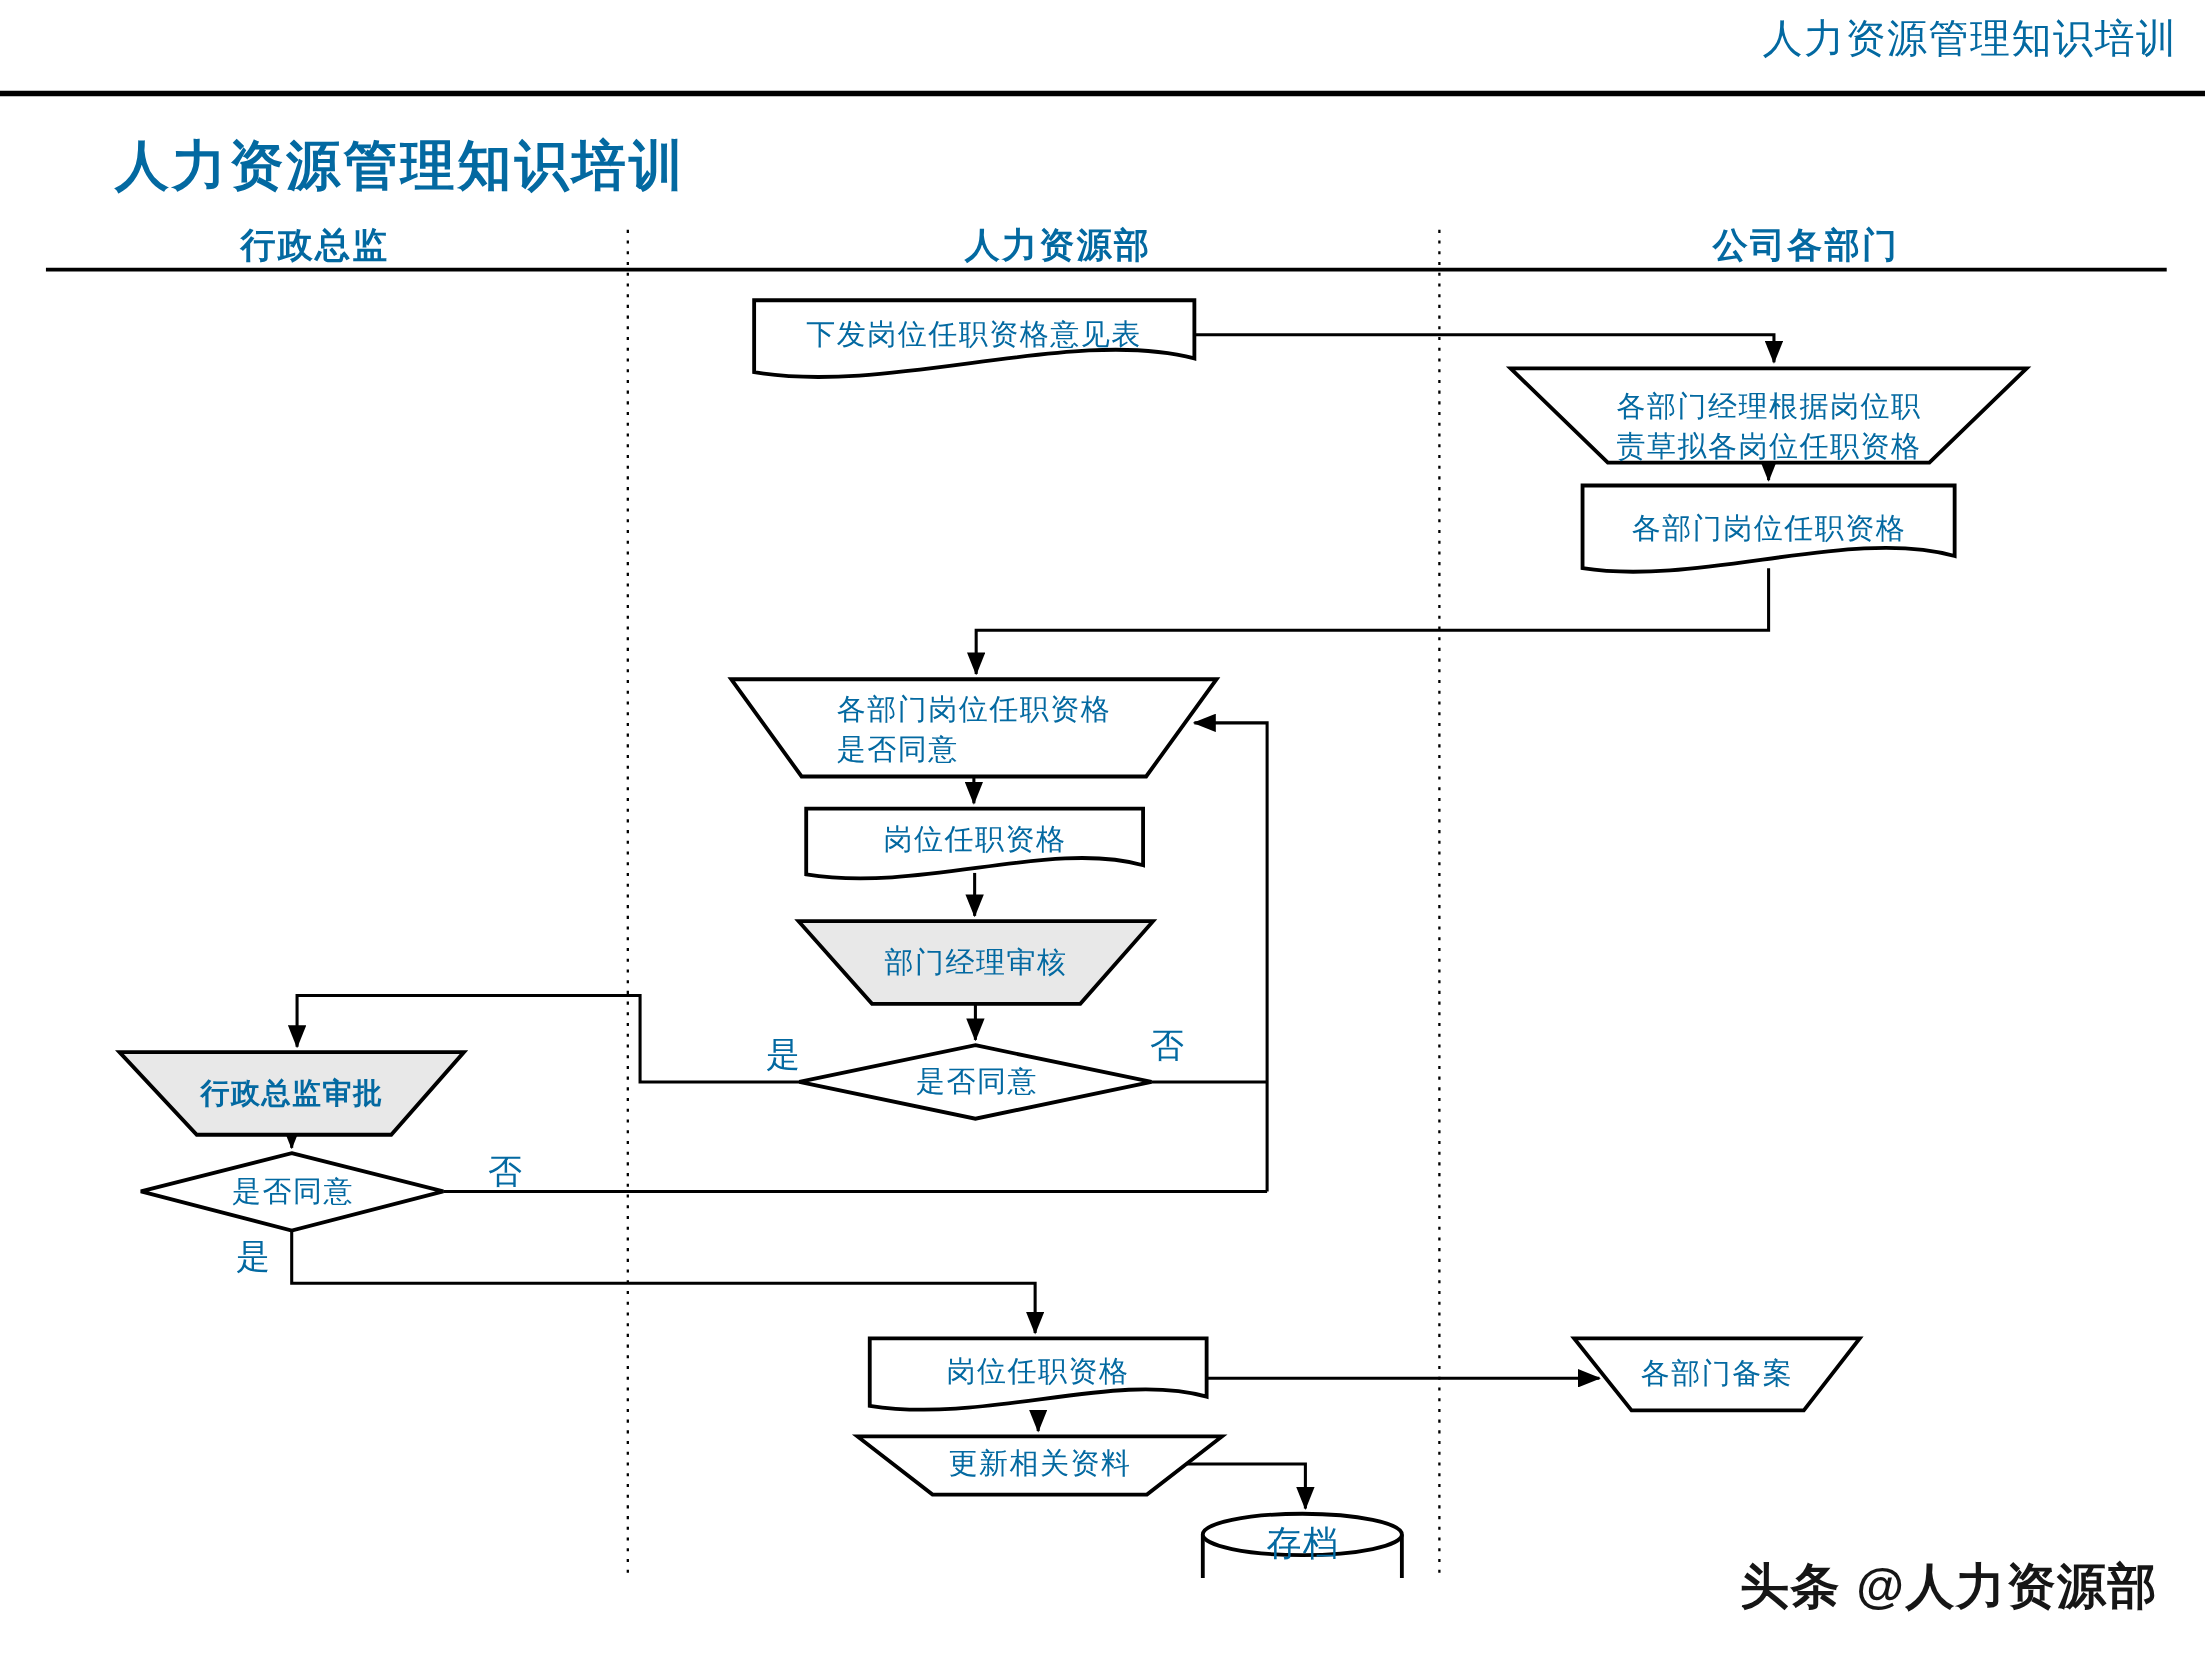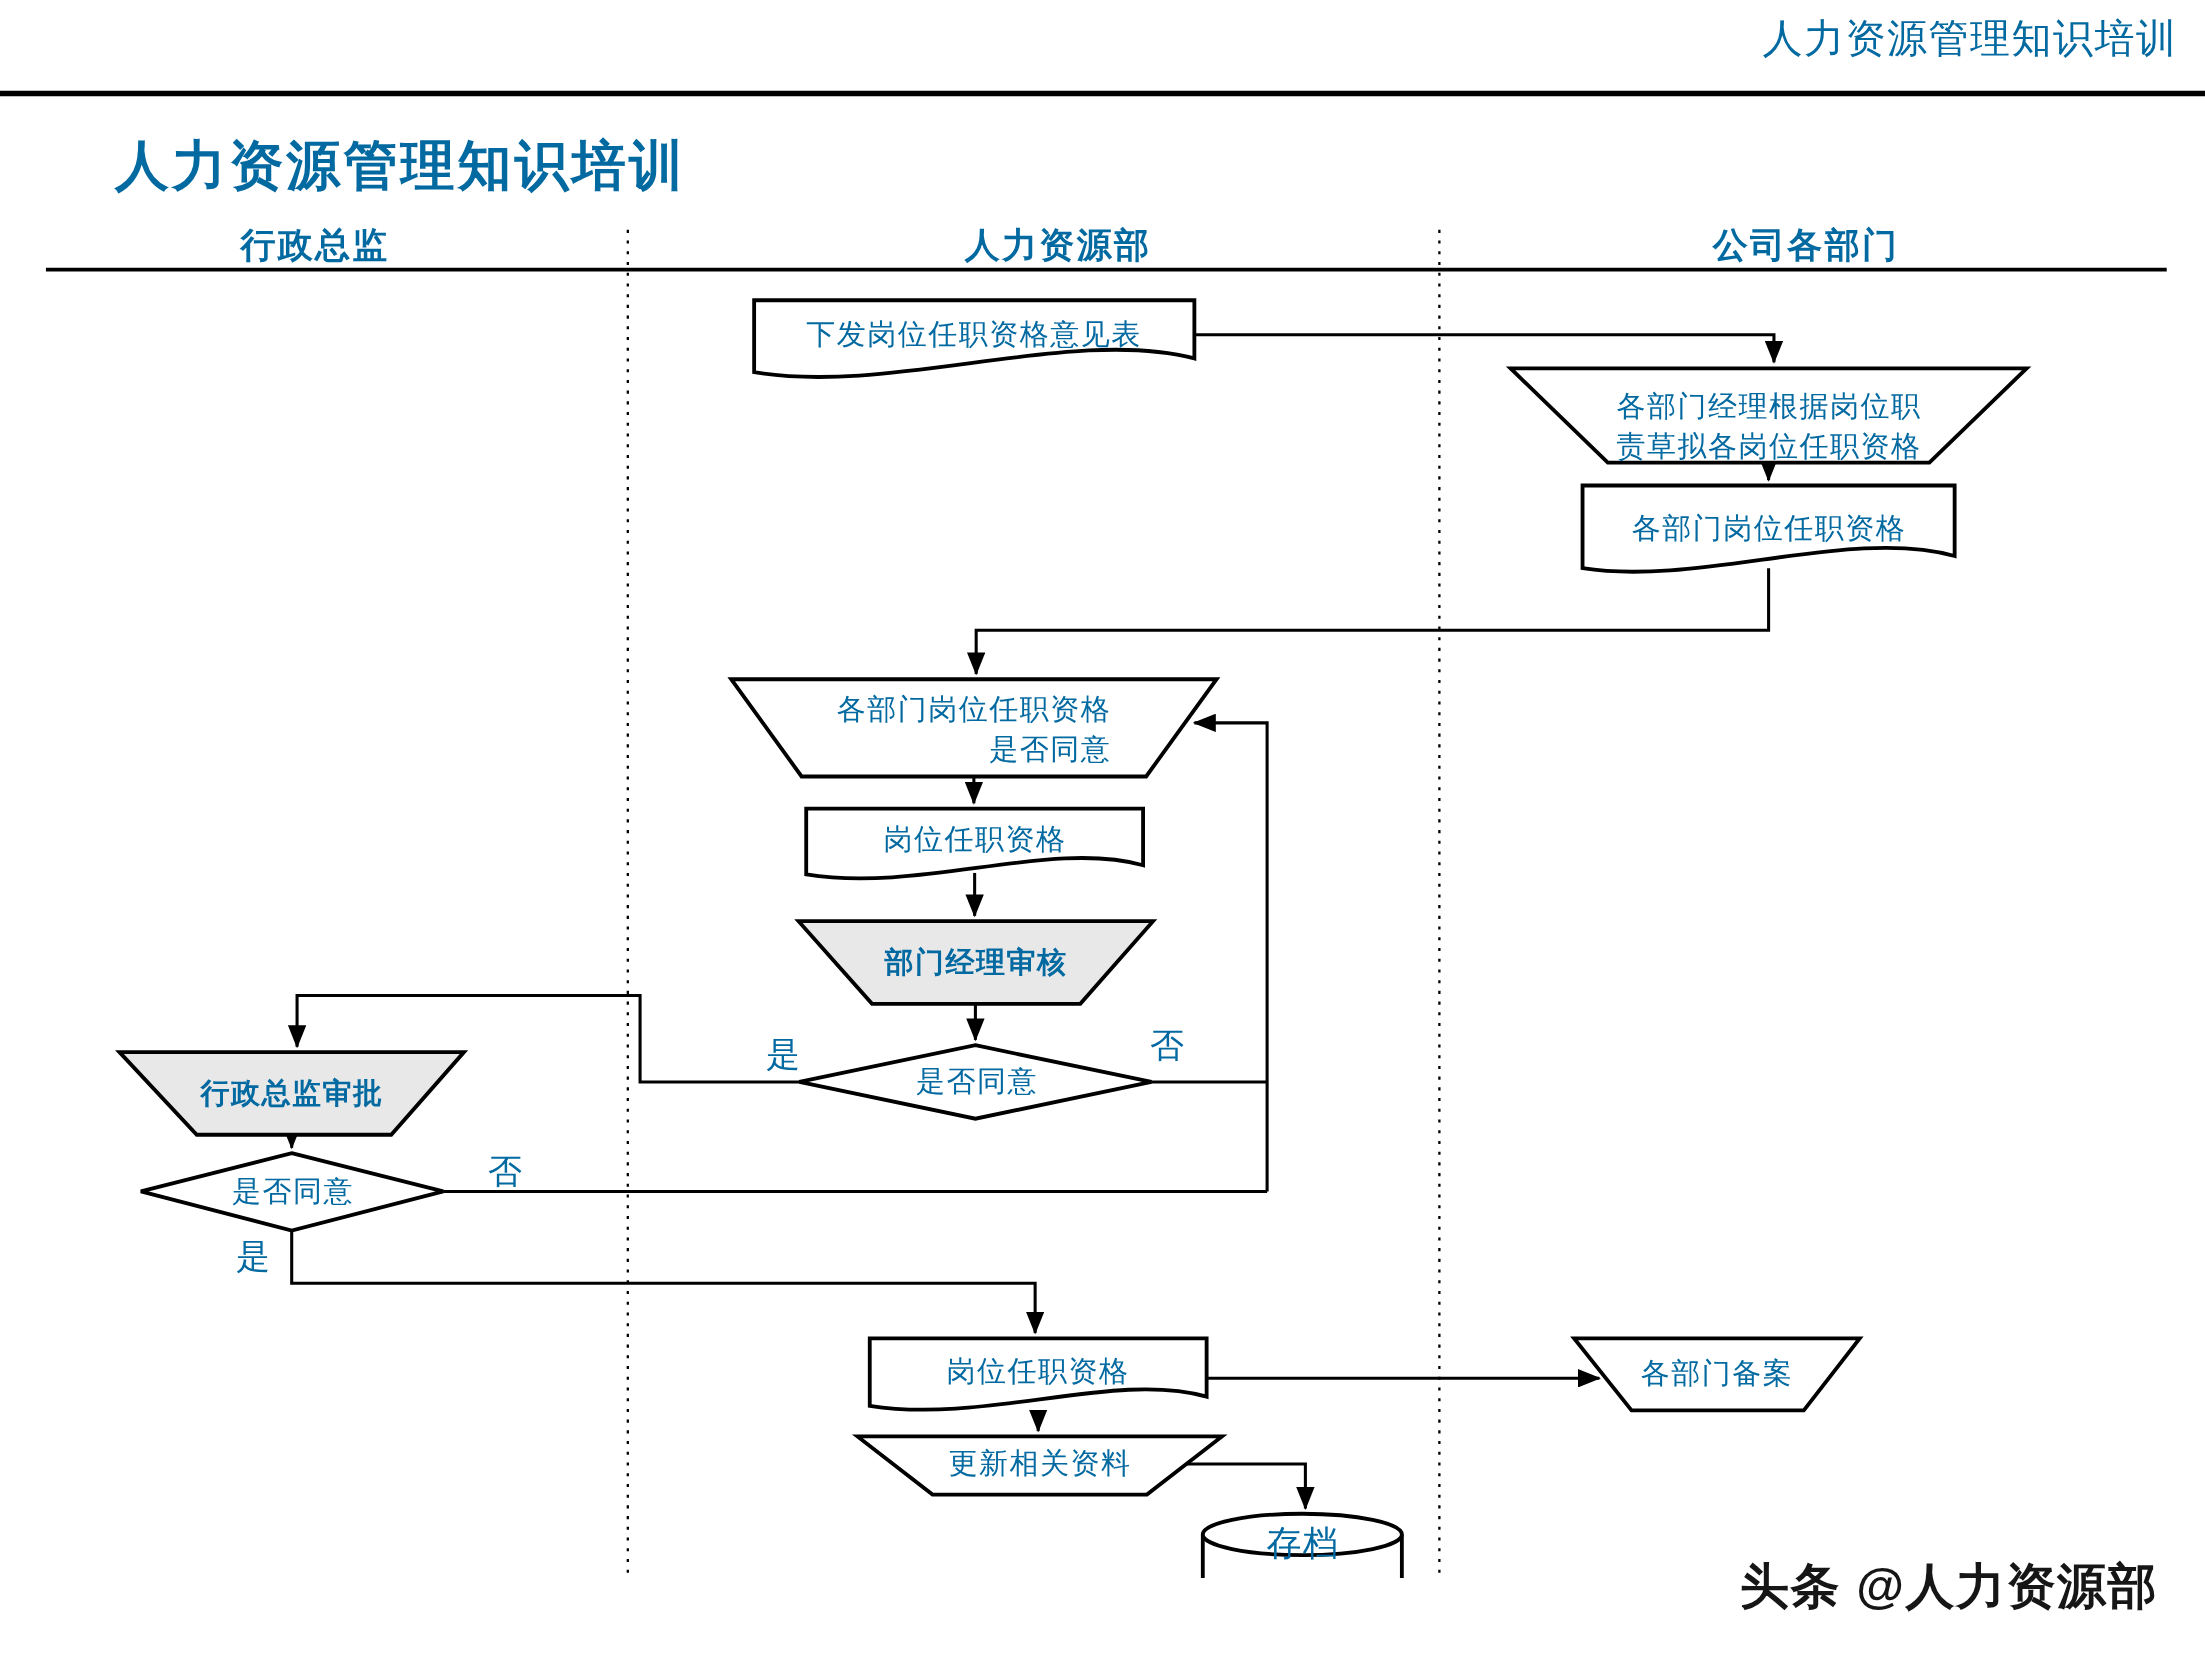--- a/index.html
+++ b/index.html
@@ -2,21 +2,21 @@
 <html style="font-size:12.3px"><head>
 <meta charset="utf-8">
 <style>
   html,body{margin:0;padding:0;background:#ffffff;}
   body{
     width:2205px;height:1654px;position:relative;overflow:hidden;
     font-family:"Liberation Sans","DejaVu Sans",sans-serif;color:#000;
   }
   #canvas-svg{position:absolute;left:0;top:0;}
   .lbl{position:absolute;white-space:nowrap;color:#0369a1;}
-  .center{transform:translate(-50%,-50%);text-align:right;}
+  .center{transform:translate(-50%,-50%);text-align:left;}
   .node-label{font-size:29px;font-weight:500;letter-spacing:1.5px;line-height:40px;}
   .branch-label{font-size:34px;font-weight:500;}
   .lane-label{font-size:35px;font-weight:bold;letter-spacing:2.3px;}
   .header-label{font-size:40px;font-weight:500;letter-spacing:1.5px;}
   .title-label{font-size:54px;font-weight:bold;letter-spacing:3.1px;}
   .watermark-label{font-size:49px;font-weight:bold;letter-spacing:1.5px;color:#161616;
     text-shadow:2.3px 2.3px 0 rgba(255,255,255,0.55);}
   .clip-box{position:absolute;overflow:hidden;}
 </style>
 </head>
@@ -95,21 +95,21 @@
 
 <div class="lbl node-label center" style="left:1769px;top:528px;">各部门岗位任职资格</div>
 
 <div class="lbl node-label center" style="left:974px;top:729px;">
   <div>各部门岗位任职资格</div>
   <div>是否同意</div>
 </div>
 
 <div class="lbl node-label center" style="left:975px;top:839px;">岗位任职资格</div>
 
-<div class="lbl node-label center" style="left:976px;top:962px;font-weight:bold;">部门经理审核</div>
+<div class="lbl node-label center" style="left:976px;top:962px;">部门经理审核</div>
 
 <div class="lbl node-label center" style="left:977px;top:1081px;">是否同意</div>
 
 <div class="lbl node-label center" style="left:292px;top:1093px;font-weight:bold;">行政总监审批</div>
 
 <div class="lbl node-label center" style="left:293px;top:1191px;">是否同意</div>
 
 <div class="lbl node-label center" style="left:1038px;top:1371px;">岗位任职资格</div>
 
 <div class="lbl node-label center" style="left:1717px;top:1373px;">各部门备案</div>

